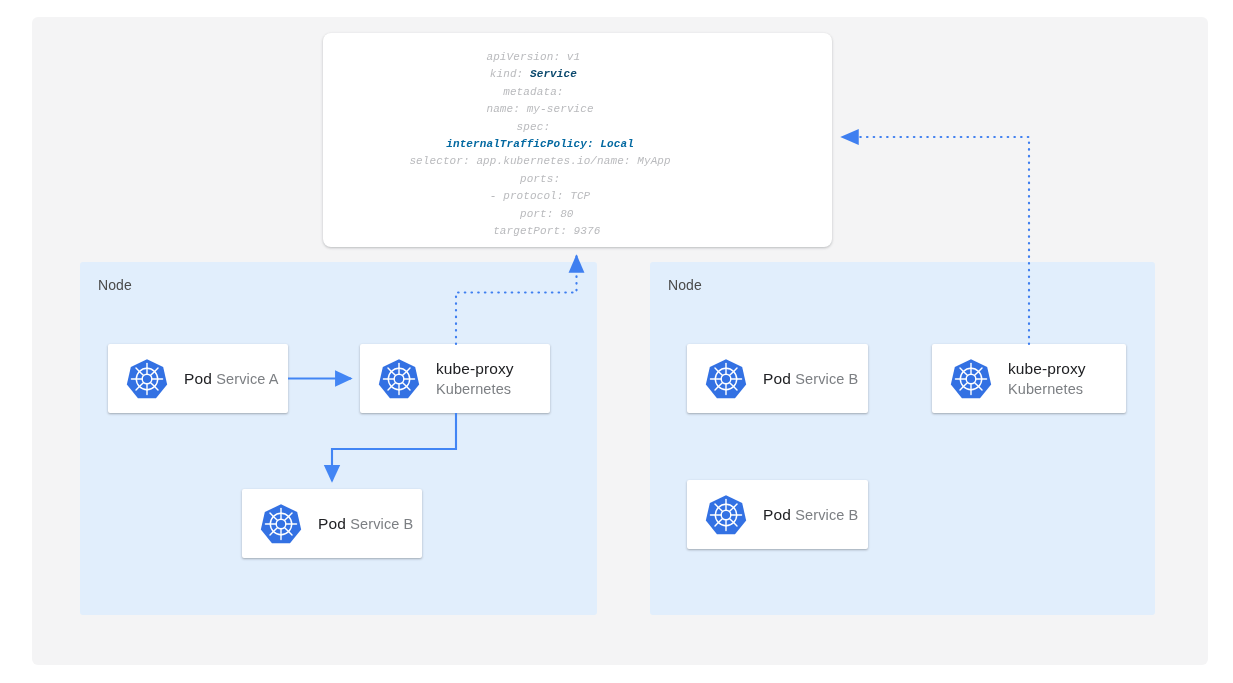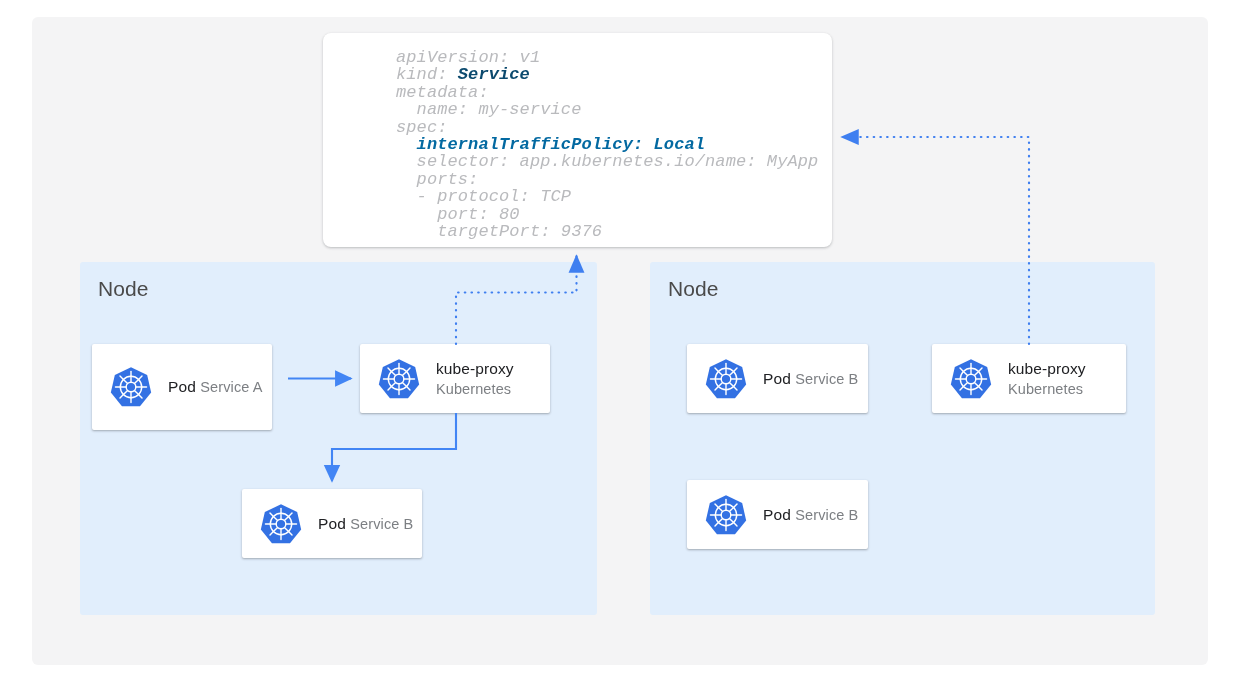--- a/index.html
+++ b/index.html
@@ -38,44 +38,45 @@
     height: 214px;
     background: #ffffff;
     border-radius: 8px;
     box-shadow: 0 1px 3px rgba(60,64,67,.22), 0 1px 2px rgba(60,64,67,.10);
   }
   .yaml-body {
     position: absolute;
     left: 73px;
     top: 16px;
     font-family: "Liberation Mono", "DejaVu Sans Mono", monospace;
-    font-size: 17px;
+    font-size: 11px;
     line-height: 17.4px;
     color: #b9babd;
     font-style: italic;
     white-space: pre;
     letter-spacing: .1px;
+    text-align: center;
   }
   .yaml-line { display: block; }
   .yaml-line.bold { font-weight: bold; color: #0369a1; }
   .yaml-line .bold-seg { font-weight: bold; color: #0c4a6e; }
 
   
   .node {
     position: absolute;
     background: #e1eefc;
     border-radius: 3px;
   }
   #node-left  { left: 80px;  top: 262px; width: 517px; height: 353px; }
   #node-right { left: 650px; top: 262px; width: 505px; height: 353px; }
   .node-label {
     position: absolute;
     left: 18px;
     top: 15px;
-    font-size: 21px;
+    font-size: 14px;
     color: #4a4a4a;
     letter-spacing: .1px;
   }
 
   
   .card {
     position: absolute;
     background: #ffffff;
     border-radius: 2px;
     box-shadow: 0 1px 2px rgba(60,64,67,.28), 0 1px 3px rgba(60,64,67,.14);
@@ -105,21 +106,21 @@
   }
   .card-sub {
     font-size: 14.5px;
     color: #7c7f83;
     line-height: 20px;
     letter-spacing: .1px;
     white-space: nowrap;
   }
 
   
-  #card-pod-a    { left: 92px; top: 344px; width: 180px; height: 86px; }
+  #card-pod-a    { left: 108px; top: 344px; width: 180px; height: 69px; }
   #card-kproxy-l { left: 360px; top: 344px; width: 190px; height: 69px; }
   #card-pod-b-l  { left: 242px; top: 489px; width: 180px; height: 69px; }
   #card-pod-b-r1 { left: 687px; top: 344px; width: 181px; height: 69px; }
   #card-kproxy-r { left: 932px; top: 344px; width: 194px; height: 69px; }
   #card-pod-b-r2 { left: 687px; top: 480px; width: 181px; height: 69px; }
 
   
   #wires {
     position: absolute;
     left: 0; top: 0;

